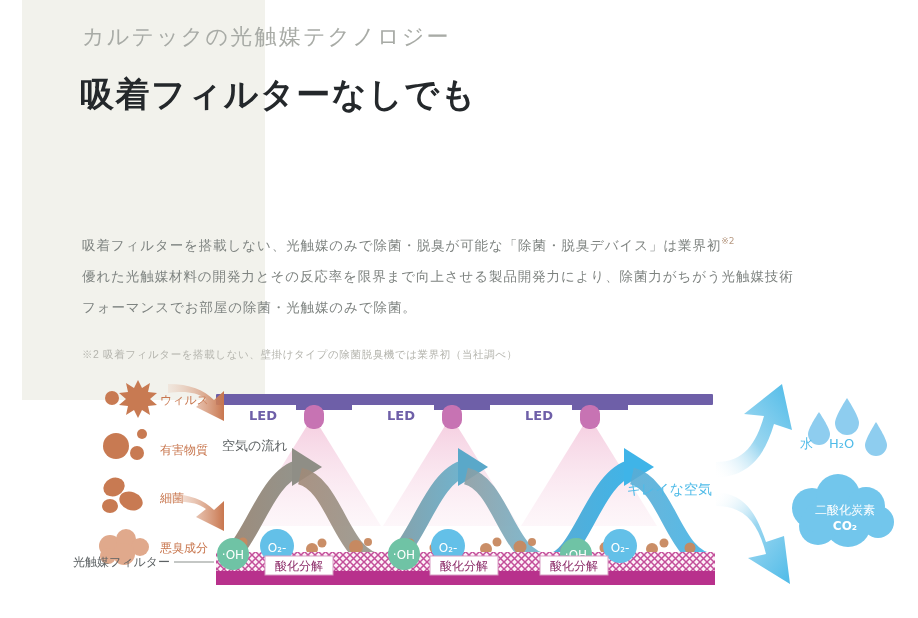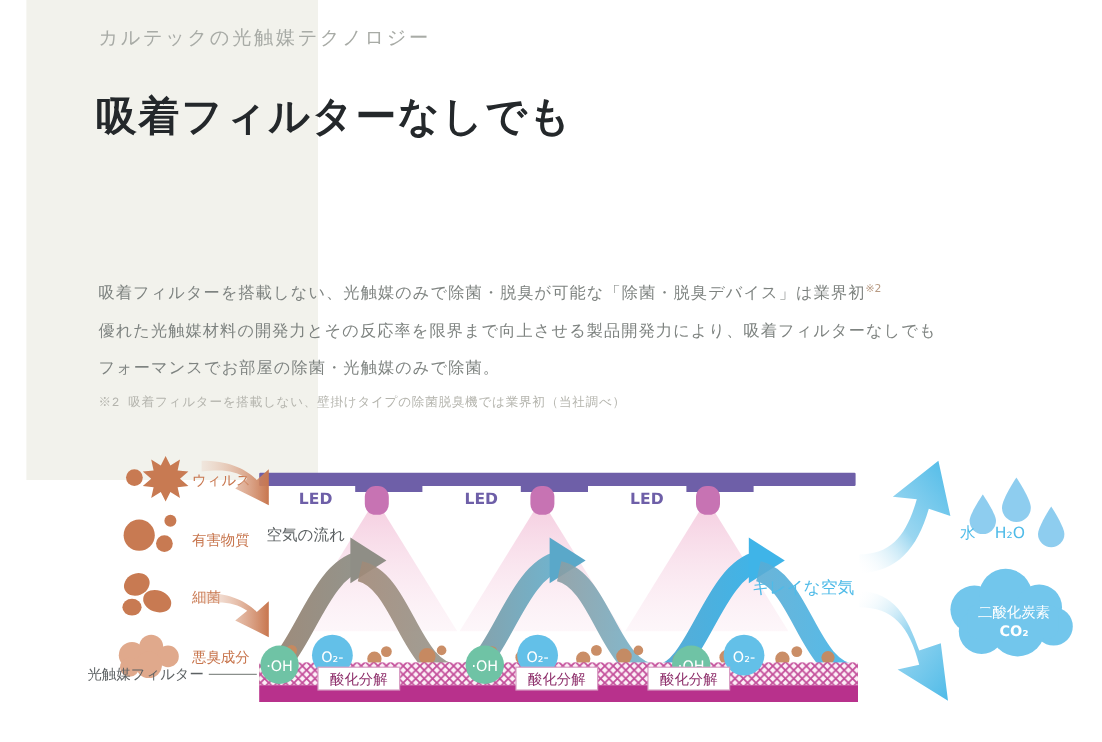--- a/index.html
+++ b/index.html
@@ -13,63 +13,63 @@
 
   
   .beige-panel{
     position:absolute;left:22px;top:0;width:243px;height:400px;
     background:#f2f2ec;
   }
 
   
   .eyebrow{
     position:absolute;left:82px;top:22px;
-    font-size:16px;color:#a8aba6;letter-spacing:2.2px;
+    font-size:22px;color:#a8aba6;letter-spacing:2.2px;
     font-family:"DejaVu Sans",sans-serif;
   }
   .h1{
     position:absolute;left:80px;
     font-size:34px;font-weight:bold;color:#24282b;
     letter-spacing:1.5px;line-height:1;
-    font-family:Liberation Sans, sans-serif;
+    font-family:Liberation Mono, monospace;
   }
   .h1.l1{top:80px;}
   .h1.l2{top:148px;}
 
   .body-p{
     position:absolute;left:82px;top:226px;width:800px;
     font-size:13.5px;color:#7e8380;line-height:31px;
     letter-spacing:.9px;
     font-family:"DejaVu Sans",sans-serif;
   }
   .sup2{font-size:9px;color:#b89b84;vertical-align:super;letter-spacing:0;}
   .footnote{
-    position:absolute;left:82px;top:328px;
+    position:absolute;left:82px;top:348px;
     font-size:10.5px;color:#b4b4ad;letter-spacing:.6px;
-    font-family:Liberation Mono, monospace;
+    font-family:Liberation Sans, sans-serif;
   }
 
   
   .diagram{position:absolute;left:0;top:366px;width:918px;height:252px;}
   .diagram svg{display:block;}
   .lbl{font-family:"DejaVu Sans",sans-serif;}
 </style>
 </head>
 <body>
 
 <div id="root">
 
   <div class="beige-panel"></div>
 
   <div class="eyebrow">カルテックの光触媒テクノロジー</div>
   <div class="h1 l1">吸着フィルターなしでも</div>
 
   <div class="body-p">
     <span>吸着フィルターを搭載しない、光触媒のみで除菌・脱臭が可能な「除菌・脱臭デバイス」は業界初</span><span class="sup2">※2</span><br>
-    <span>優れた光触媒材料の開発力とその反応率を限界まで向上させる製品開発力により、吸着フィルターなしでも</span><br>
+    <span>優れた光触媒材料の開発力とその反応率を限界まで向上させる製品開発力により、除菌力がちがう光触媒技術</span><br>
     <span>フォーマンスでお部屋の除菌・光触媒のみで除菌。</span>
   </div>
 
   <div class="footnote">※2 吸着フィルターを搭載しない、壁掛けタイプの除菌脱臭機では業界初（当社調べ）</div>
 
   <div class="diagram">
   <svg width="918" height="252" viewBox="0 0 918 252" xmlns="http://www.w3.org/2000/svg">
     <defs>
       <linearGradient id="coneG" x1="0" y1="0" x2="0" y2="1">
         <stop offset="0%" stop-color="#f4c9dd" stop-opacity=".95"></stop>

